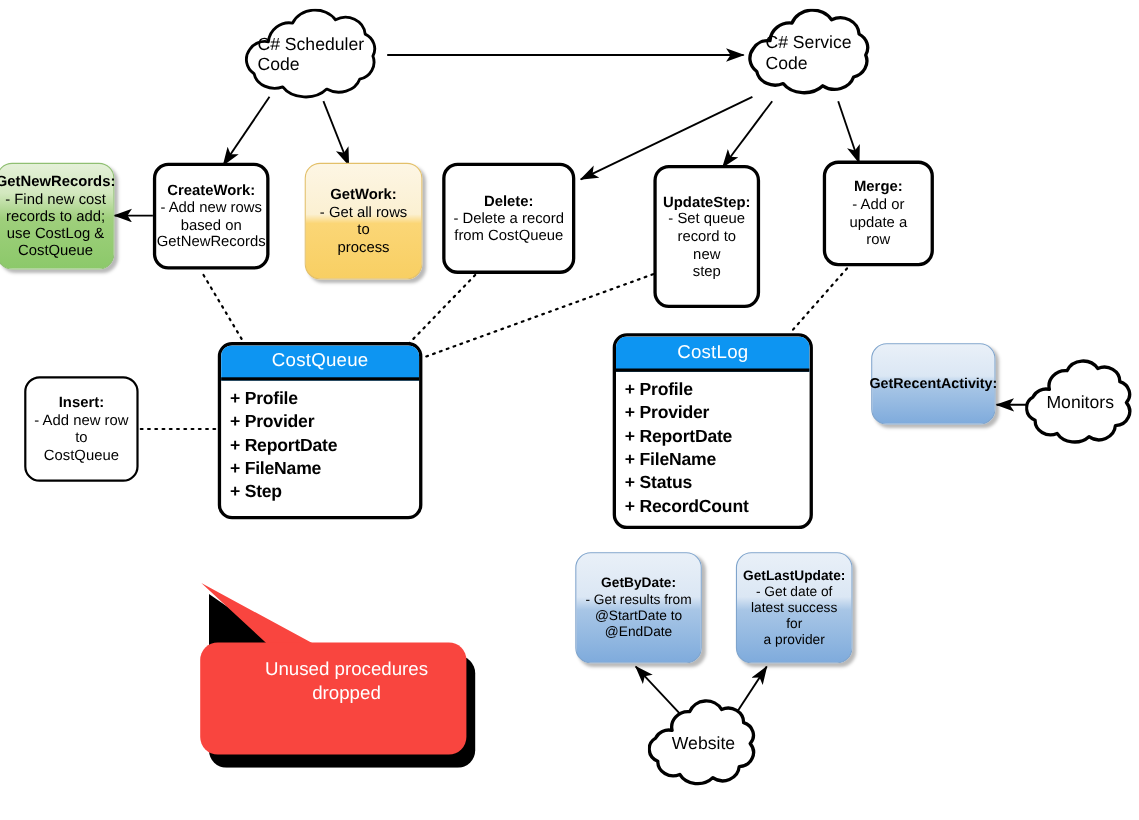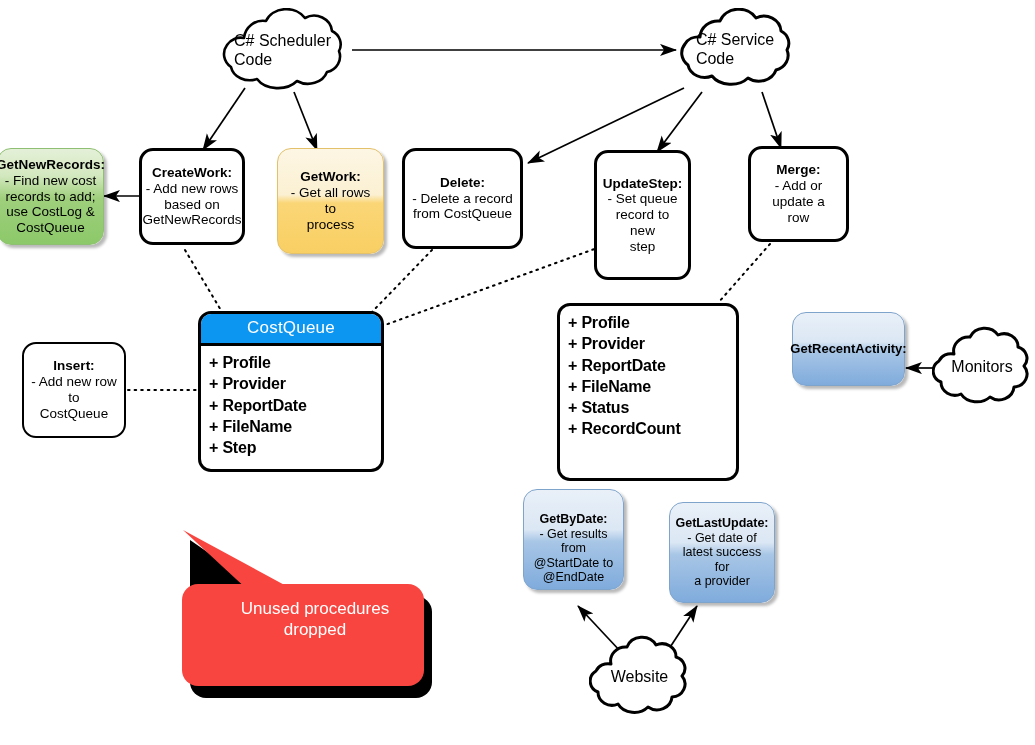--- a/index.html
+++ b/index.html
@@ -293,21 +293,21 @@
     <div class="desc">
       <div>- Add new row to</div>
       <div>CostQueue</div>
     </div>
   </div>
 
   <div class="node proc proc-blue" style="left:792px; top:312px; width:113px; height:74px; font-size:13px;">
     <div class="ttl">GetRecentActivity:</div>
   </div>
 
-  <div class="node proc proc-blue" style="left:523px; top:489px; width:101px; height:101px; font-size:12.5px;justify-content:flex-end;">
+  <div class="node proc proc-blue" style="left:523px; top:502px; width:115px; height:101px; font-size:12.5px;">
     <div class="ttl">GetByDate:</div>
     <div class="desc">
       <div>- Get results from</div>
       <div>@StartDate to</div>
       <div>@EndDate</div>
     </div>
   </div>
 
   <div class="node proc proc-blue" style="left:669px; top:502px; width:106px; height:101px; font-size:12.5px;">
     <div class="ttl">GetLastUpdate:</div>
@@ -323,20 +323,21 @@
     <div class="tbody">
       <div class="field">+ Profile</div>
       <div class="field">+ Provider</div>
       <div class="field">+ ReportDate</div>
       <div class="field">+ FileName</div>
       <div class="field">+ Step</div>
     </div>
   </div>
 
   <div class="table-node" style="left:557px; top:303px; width:182px; height:178px;">
+    <div class="thead">CostLog</div>
     <div class="tbody">
       <div class="field">+ Profile</div>
       <div class="field">+ Provider</div>
       <div class="field">+ ReportDate</div>
       <div class="field">+ FileName</div>
       <div class="field">+ Status</div>
       <div class="field">+ RecordCount</div>
     </div>
   </div>
 

